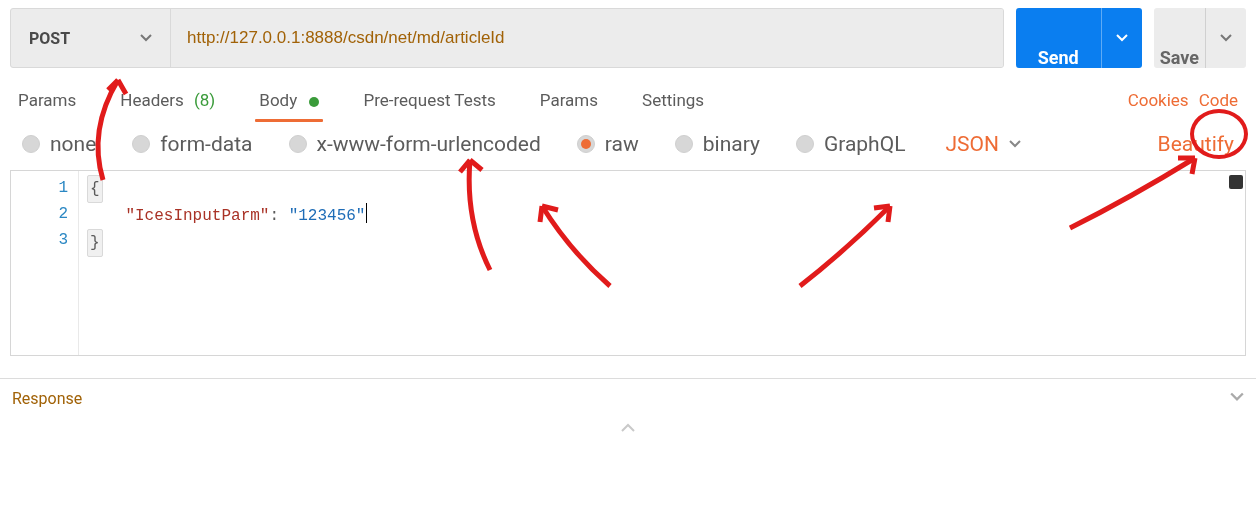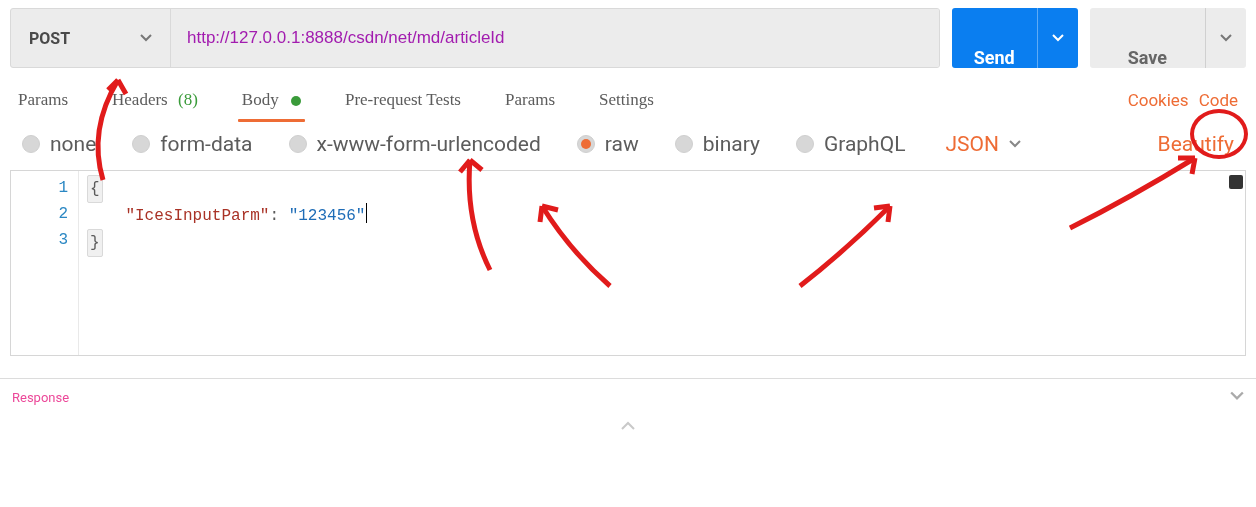--- a/index.html
+++ b/index.html
@@ -37,42 +37,42 @@
     padding: 16px 18px;
     font-weight: 700; color: #4a4a4a;
     border-right: 1px solid var(--grey-border);
     min-width: 160px; height: 58px;
     user-select: none;
   }
   .caret { margin-left: auto; }
   .caret svg { display: block; }
   .url-input {
     flex: 1; border: 0; background: var(--grey-bg);
-    padding: 16px 16px; font-size: 17px; color: #a21caf;
+    padding: 16px 16px; font-size: 17px; color: #a16207;
     outline: none;
   }
   .btn {
     display: flex; align-items: flex-end; justify-content: center;
     border-radius: 3px; font-weight: 700; font-size: 18px;
     user-select: none; height: 60px;
   }
   .btn-send { background: var(--blue); color: #fff; }
   .btn-send .main { padding: 0 22px; }
   .btn-send .drop { padding: 0 14px; border-left: 1px solid rgba(255,255,255,0.35); height: 100%; display:flex; align-items:center; }
   .btn-save { background: var(--grey-bg); color: #666; }
-  .btn-save .main { padding: 0 38px; }
+  .btn-save .main { padding: 0 6px; }
   .btn-save .drop { padding: 0 14px; border-left: 1px solid #d0d0d0; height: 100%; display:flex; align-items:center; }
 
   
   .tabs-row {
     display: flex; align-items: center;
     padding: 0 18px; min-height: 48px;
     font-size: 17px; color: var(--text);
   }
-  .tabs-left { display: flex; gap: 44px; align-items: center; font-family: Liberation Serif, serif; }
+  .tabs-left { display: flex; gap: 44px; align-items: center; }
   .tab { position: relative; padding: 10px 0; cursor: pointer; }
   .tab.active::after {
     content: ""; position: absolute; left: -4px; right: -4px; bottom: -2px;
     height: 3px; background: var(--orange); border-radius: 1px;
   }
   .tab .count { color: var(--green); margin-left: 6px; }
   .tab .dot {
     display: inline-block; width: 10px; height: 10px; border-radius: 50%;
     background: var(--green); margin-left: 8px; vertical-align: middle;
   }
@@ -135,21 +135,21 @@
     width: 14px; height: 14px;
     background: #333; border-radius: 2px;
   }
 
   
   .response-strip {
     margin-top: 22px;
     border-top: 1px solid #dcdcdc;
     display: flex; align-items: center;
     padding: 10px 12px;
-    color: #ec4899; font-size: 13px;
+    color: #a16207; font-size: 16px;
   }
   .response-strip .chev { margin-left: auto; }
 
   
   .ann-layer {
     position: absolute; left: 0; top: 0; right: 0; bottom: 0; pointer-events: none;
   }
   .page-wrap { position: relative; width: 1256px; }
   .circle {
     position: absolute;

